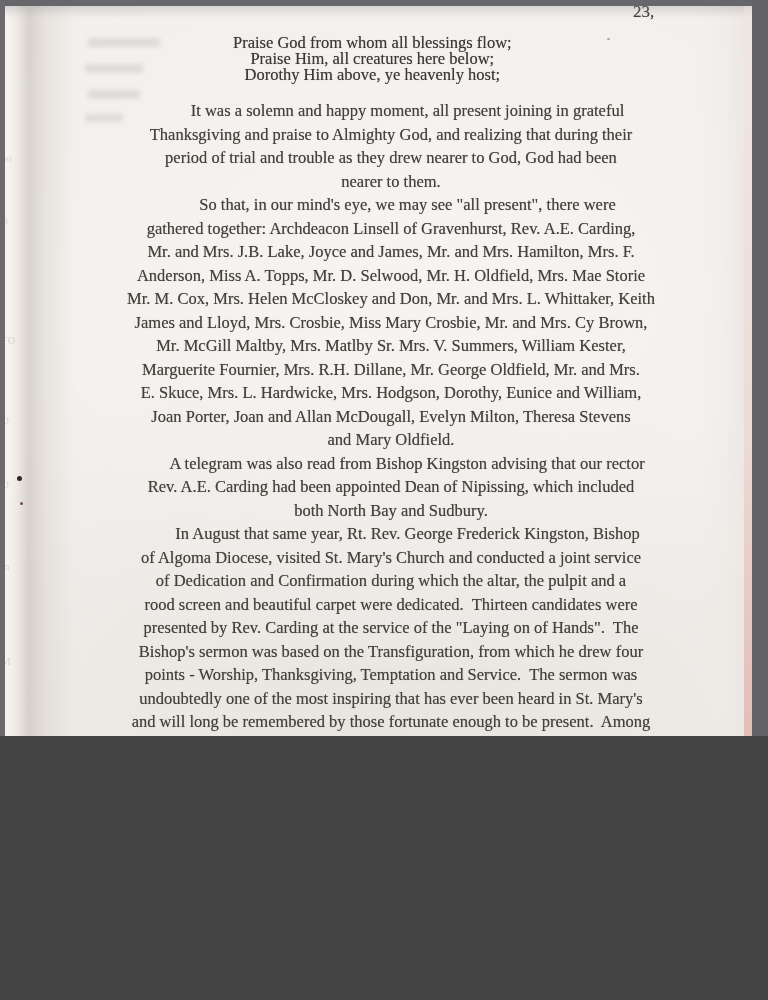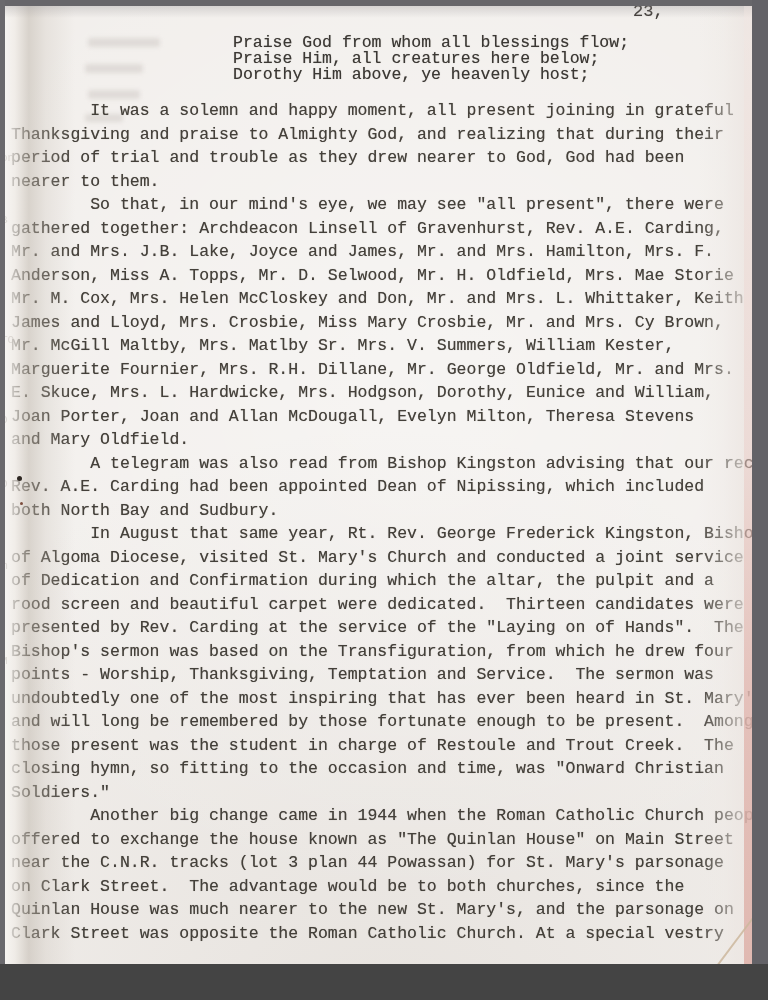--- a/index.html
+++ b/index.html
@@ -6,27 +6,28 @@
     --paper:#f2efec;
     --paper-dark:#e9e5e0;
     --ink:#44403a;
     --frame:#67666a;
     --frame-bottom:#5b5a5e;
     --crease:#cdb89e;
     --pink-edge:#e2b9b2;
   }
   html,body{margin:0;padding:0;background:#444;}
   .scan{
-    position:relative;width:768px;height:964px;overflow:hidden;
+    position:relative;width:768px;height:736px;overflow:hidden;
     background:
       radial-gradient(120% 90% at 55% 40%, rgba(255,255,255,0.35), rgba(0,0,0,0) 60%),
       radial-gradient(140% 120% at 50% 110%, rgba(180,170,158,0.18), rgba(0,0,0,0) 55%),
       var(--paper);
-    font-family:Liberation Mono, monospace;
+    font-family:Liberation Serif, serif;
     color:var(--ink);
+    text-align:center;
   }
   .tline{
     white-space:pre;
     height:23.5px;
     font-size:16.5px;
     letter-spacing:0;
     text-shadow:0 0 0.7px rgba(62,56,50,0.55);
   }
   .hymn{position:absolute;left:233px;top:33px;}
   .hymn .tline{height:16.2px;font-size:16.5px;color:#3b3834;}

